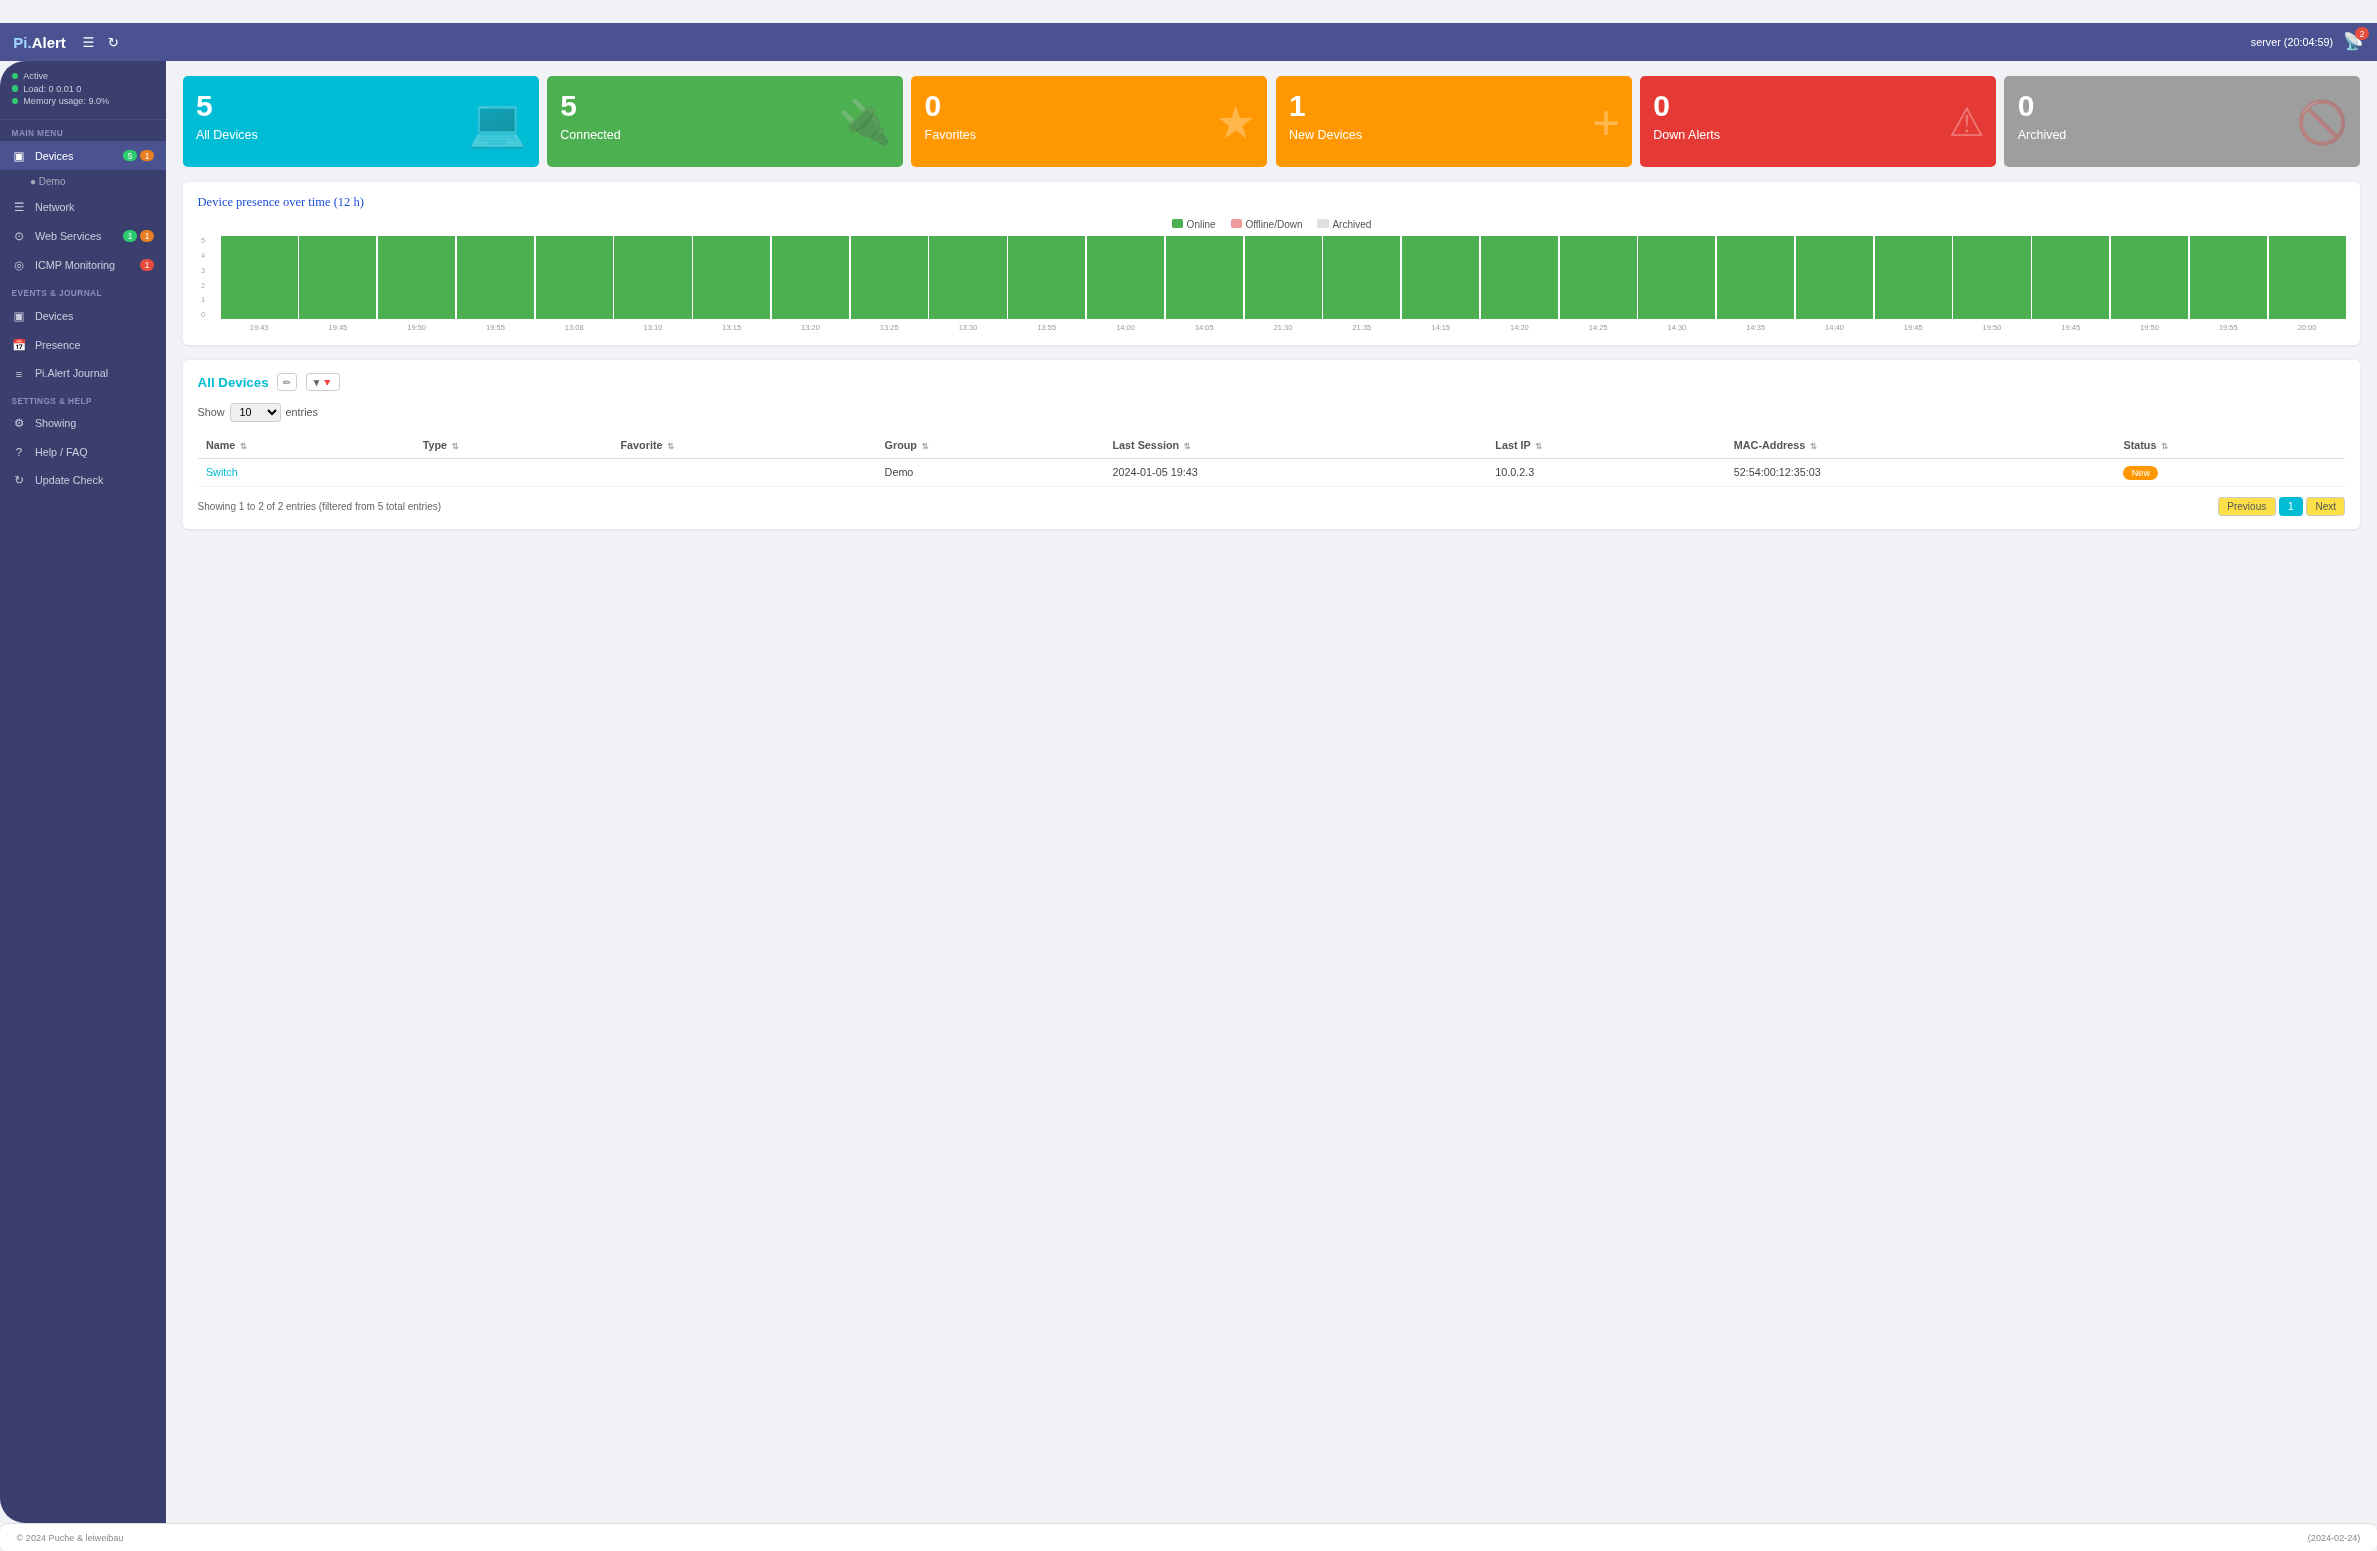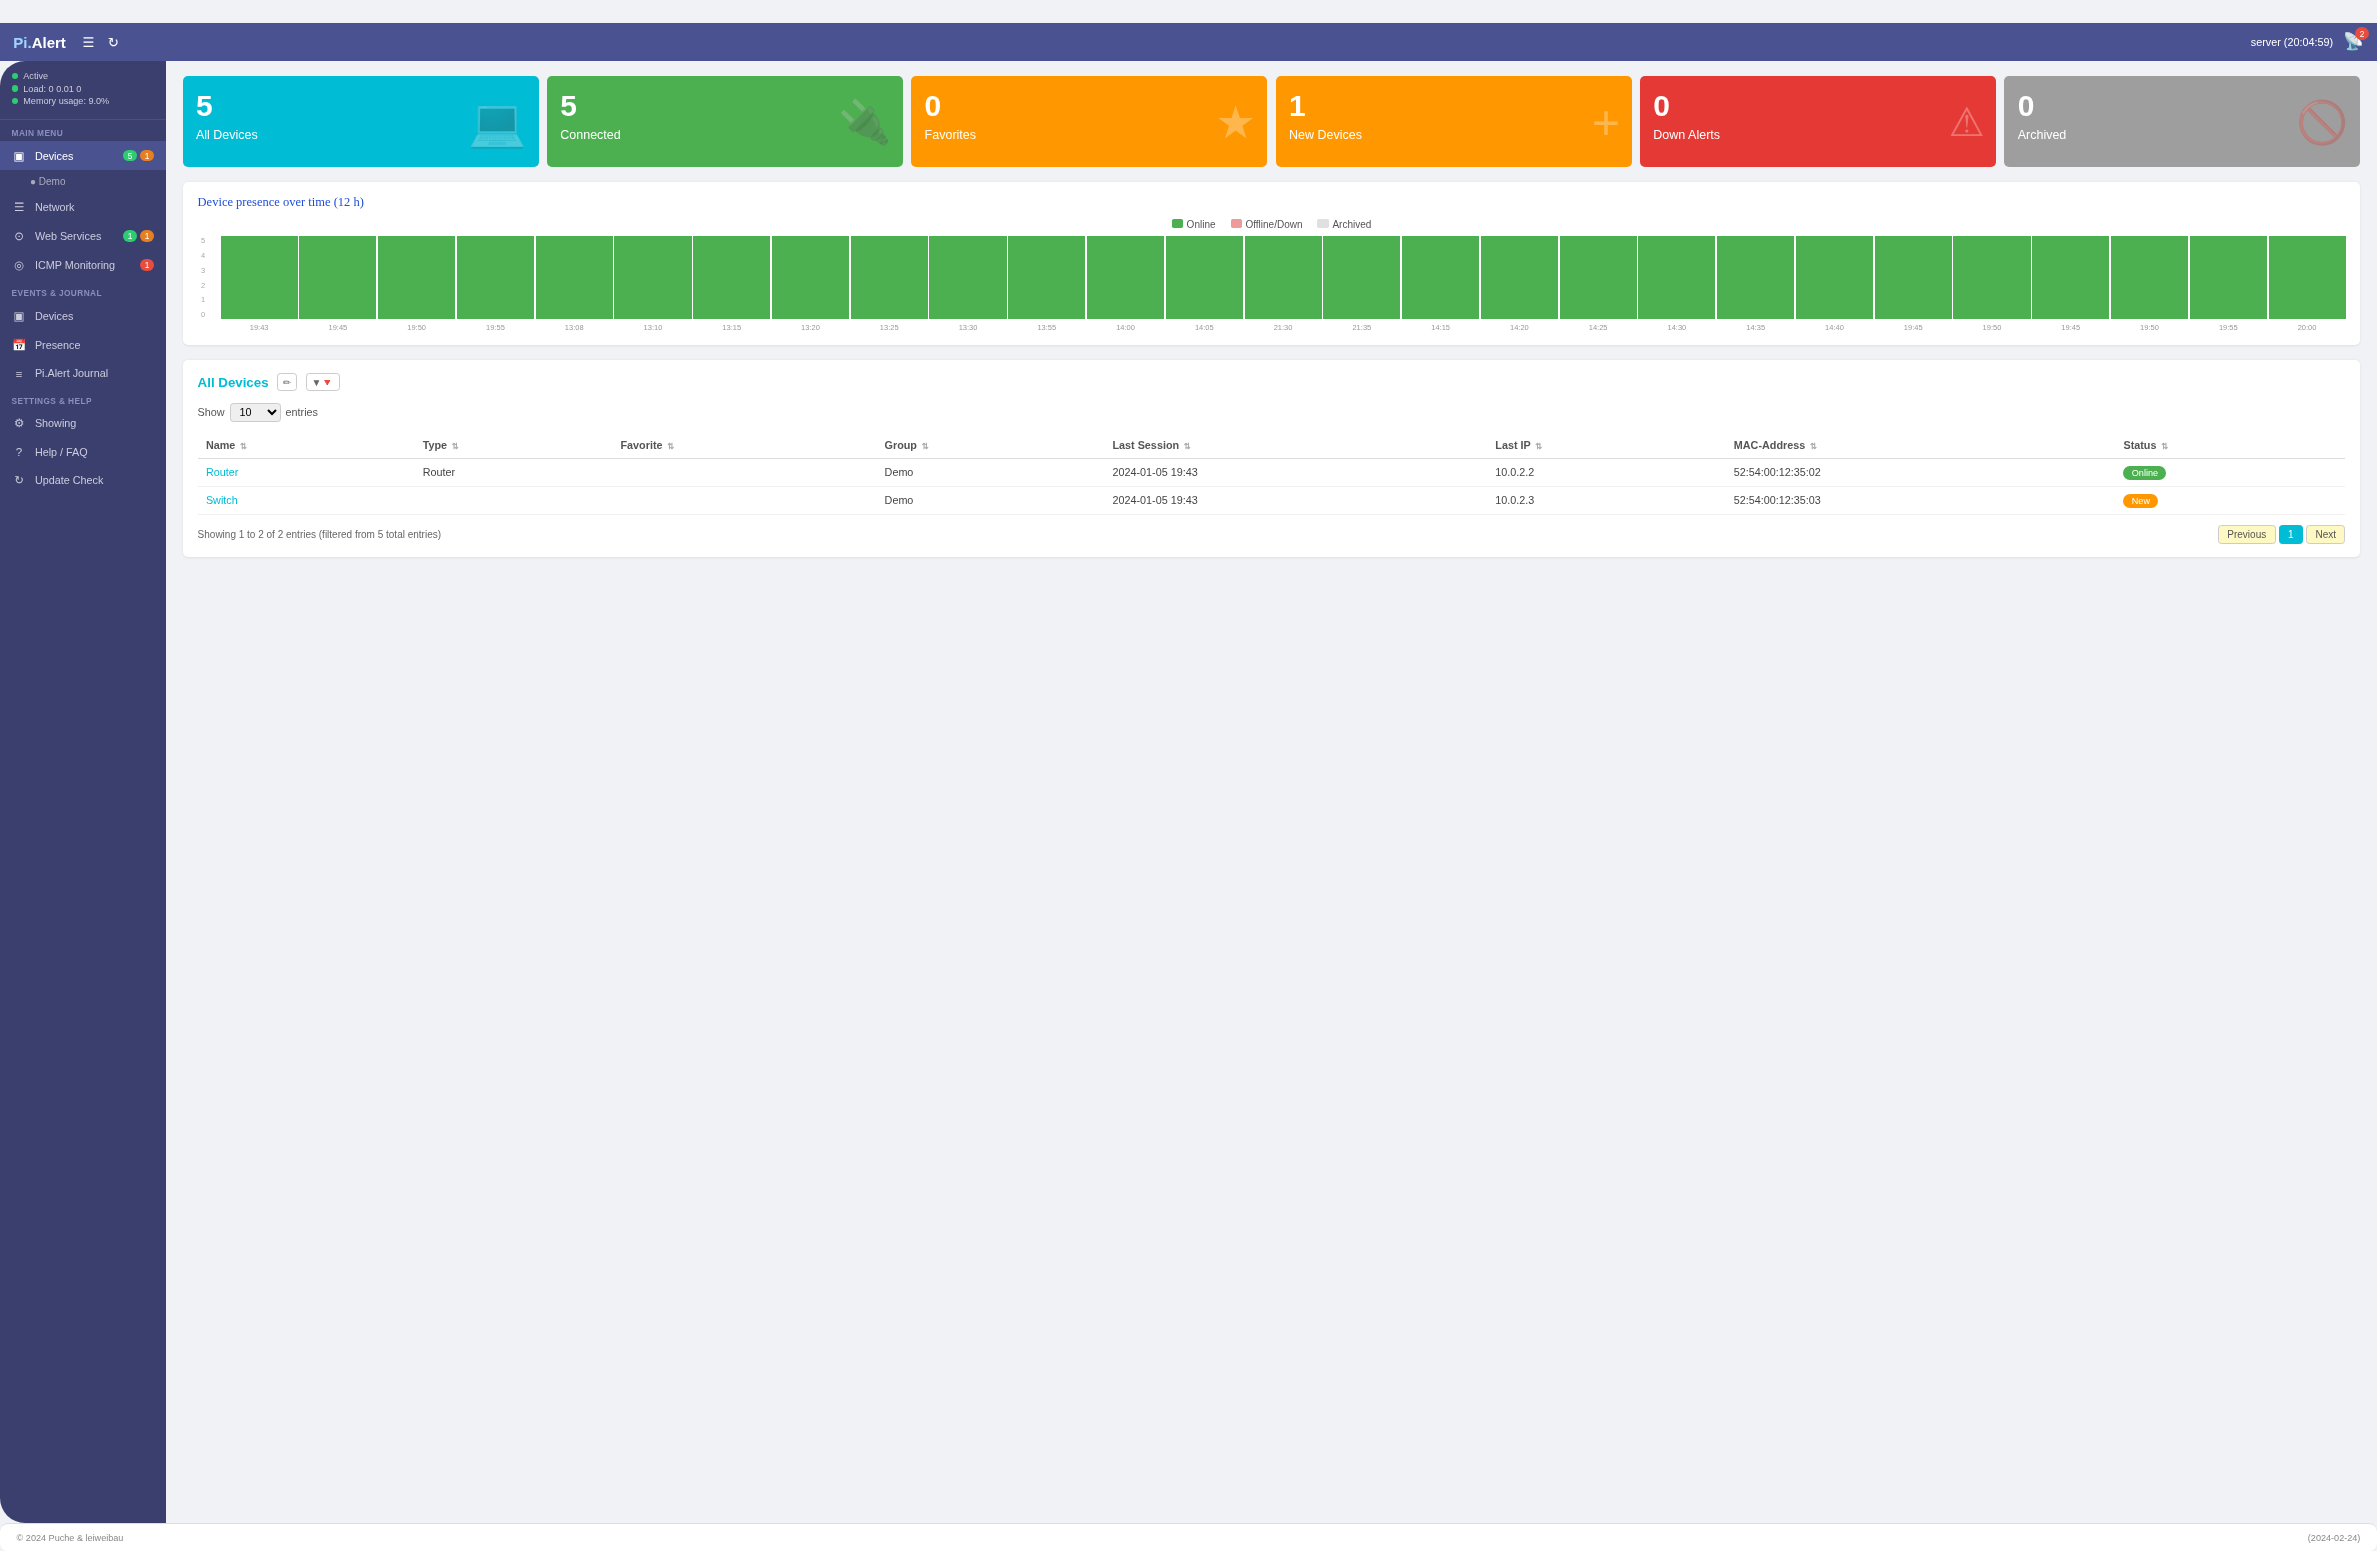--- a/index.html
+++ b/index.html
@@ -149,21 +149,21 @@
     .show-entries select { border: 0.8px solid #ccc; border-radius: 3.3px; padding: 1.7px 5px; font-size: 10.8px; }
     table { width: 100%; border-collapse: collapse; font-size: 10.8px; }
     th { text-align: left; padding: 6.7px 8.3px; color: #555; font-weight: 600; border-bottom: 1.7px solid #ddd; white-space: nowrap; }
     th .sort-icon { color: #aaa; font-size: 8.3px; margin-left: 1.7px; }
     td { padding: 7.5px 8.3px; border-bottom: 0.8px solid #f0f0f0; color: #444; }
     .link-cell { color: #00bcd4; cursor: pointer; text-decoration: none; }
     .badge-online { background: #4caf50; color: white; border-radius: 10px; padding: 1.7px 8.3px; font-size: 9.1px; white-space: nowrap; }
     .badge-new { background: #ff9800; color: white; border-radius: 10px; padding: 1.7px 8.3px; font-size: 9.1px; white-space: nowrap; }
     .table-footer { display: flex; align-items: center; justify-content: space-between; margin-top: 10px; font-size: 10px; color: #666; }
     .pagination { display: flex; gap: 3.3px; align-items: center; }
-    .page-btn { border: 0.8px solid #ccc; background: #fef9c3; padding: 3.3px 8.3px; border-radius: 3.3px; cursor: pointer; font-size: 10px; color: #555; }
+    .page-btn { border: 0.8px solid #ccc; background: #fde047; padding: 3.3px 8.3px; border-radius: 3.3px; cursor: pointer; font-size: 10px; color: #555; }
     .page-btn.active { background: #00bcd4; color: white; border-color: #00bcd4; }
 
     
     .footer {
       background: white;
       border-top: 0.8px solid #ddd;
       padding: 8.3px 16.6px;
       font-size: 9.1px;
       color: #888;
       display: flex;
@@ -459,30 +459,20 @@
             <th>Type <span class="sort-icon">⇅</span></th>
             <th>Favorite <span class="sort-icon">⇅</span></th>
             <th>Group <span class="sort-icon">⇅</span></th>
             <th>Last Session <span class="sort-icon">⇅</span></th>
             <th>Last IP <span class="sort-icon">⇅</span></th>
             <th>MAC-Address <span class="sort-icon">⇅</span></th>
             <th>Status <span class="sort-icon">⇅</span></th>
           </tr>
         </thead>
         <tbody id="table-body">
-        <tr>
-              <td><a class="link-cell">Router</a></td>
-              <td>Router</td>
-              <td></td>
-              <td>Demo</td>
-              <td>2024-01-05  19:43</td>
-              <td>10.0.2.2</td>
-              <td>52:54:00:12:35:02</td>
-              <td><span class="badge-online">Online</span></td>
-            </tr>
             <tr>
               <td><a class="link-cell">Switch</a></td>
               <td></td>
               <td></td>
               <td>Demo</td>
               <td>2024-01-05  19:43</td>
               <td>10.0.2.3</td>
               <td>52:54:00:12:35:03</td>
               <td><span class="badge-new">New</span></td>
             </tr>

